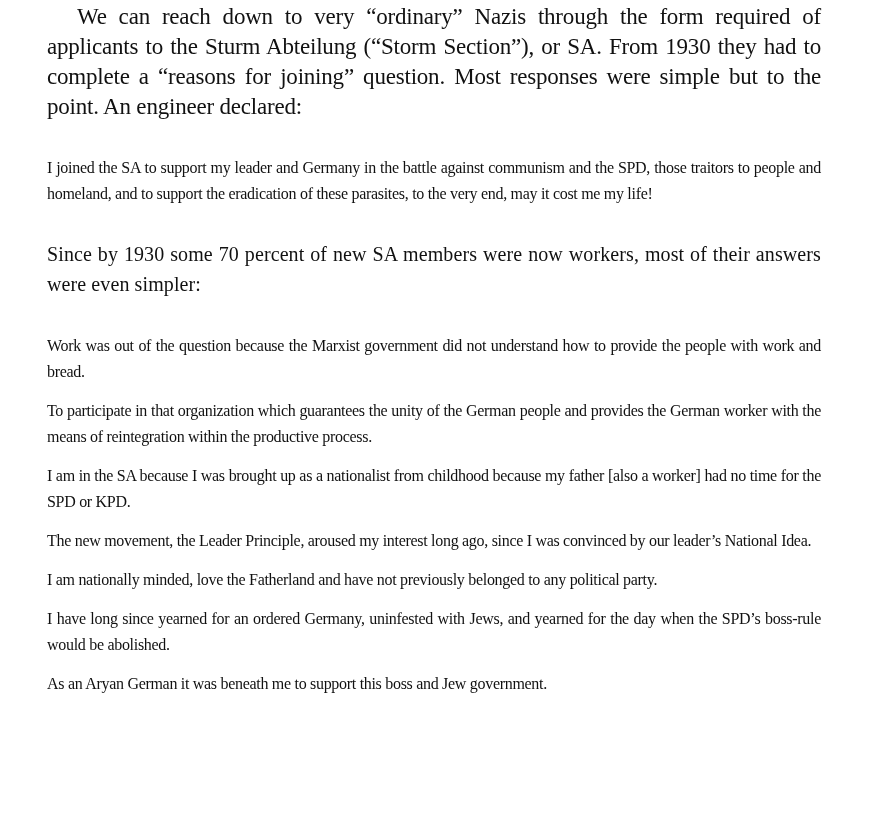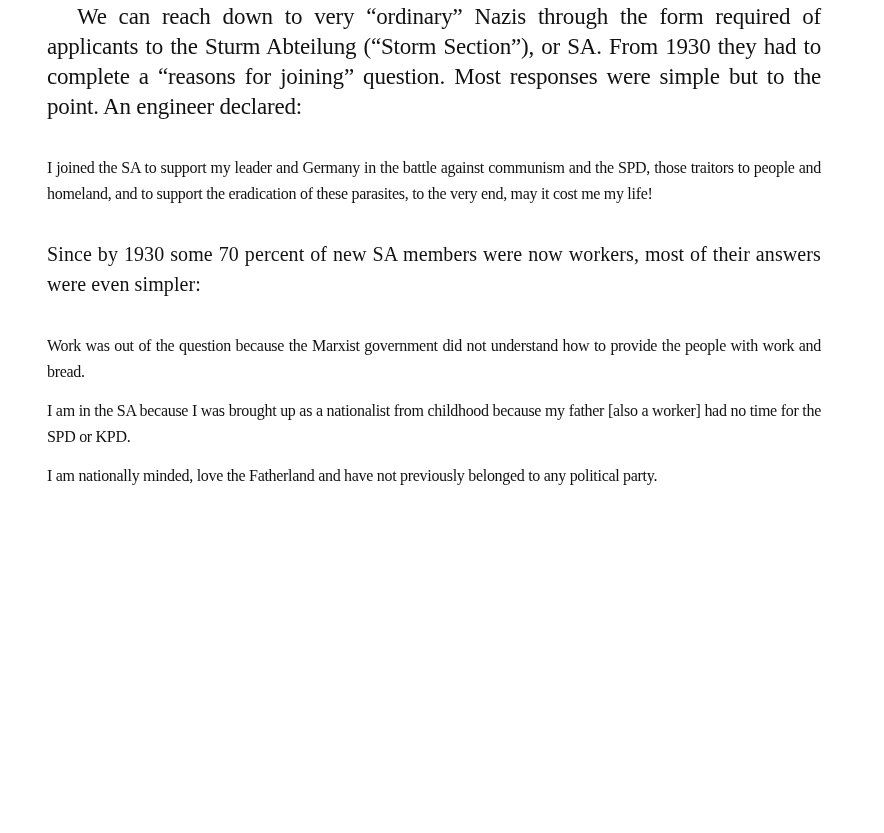--- a/index.html
+++ b/index.html
@@ -55,16 +55,20 @@
 
 <div class="page">
   <p class="intro">We can reach down to very “ordinary” Nazis through the form required of applicants to the Sturm Abteilung (“Storm Section”), or SA. From 1930 they had to complete a “reasons for joining” question. Most responses were simple but to the point. An engineer declared:</p>
 
   <p class="block-quote q1">I joined the SA to support my leader and Germany in the battle against communism and the SPD, those traitors to people and homeland, and to support the eradication of these parasites, to the very end, may it cost me my life!</p>
 
   <p class="mid">Since by 1930 some 70 percent of new SA members were now workers, most of their answers were even simpler:</p>
 
   <div class="responses">
     <p class="block-quote">Work was out of the question because the Marxist government did not understand how to provide the people with work and bread.</p>
+    <p class="block-quote">To participate in that organization which guarantees the unity of the German people and provides the German worker with the means of reintegration within the productive process.</p>
     <p class="block-quote">I am in the SA because I was brought up as a nationalist from childhood because my father [also a worker] had no time for the SPD or KPD.</p>
+    <p class="block-quote">The new movement, the Leader Principle, aroused my interest long ago, since I was convinced by our leader’s National Idea.</p>
     <p class="block-quote">I am nationally minded, love the Fatherland and have not previously belonged to any political party.</p>
+    <p class="block-quote">I have long since yearned for an ordered Germany, uninfested with Jews, and yearned for the day when the SPD’s boss-rule would be abolished.</p>
+    <p class="block-quote">As an Aryan German it was beneath me to support this boss and Jew government.</p>
   </div>
 </div>
 
 </body></html>

